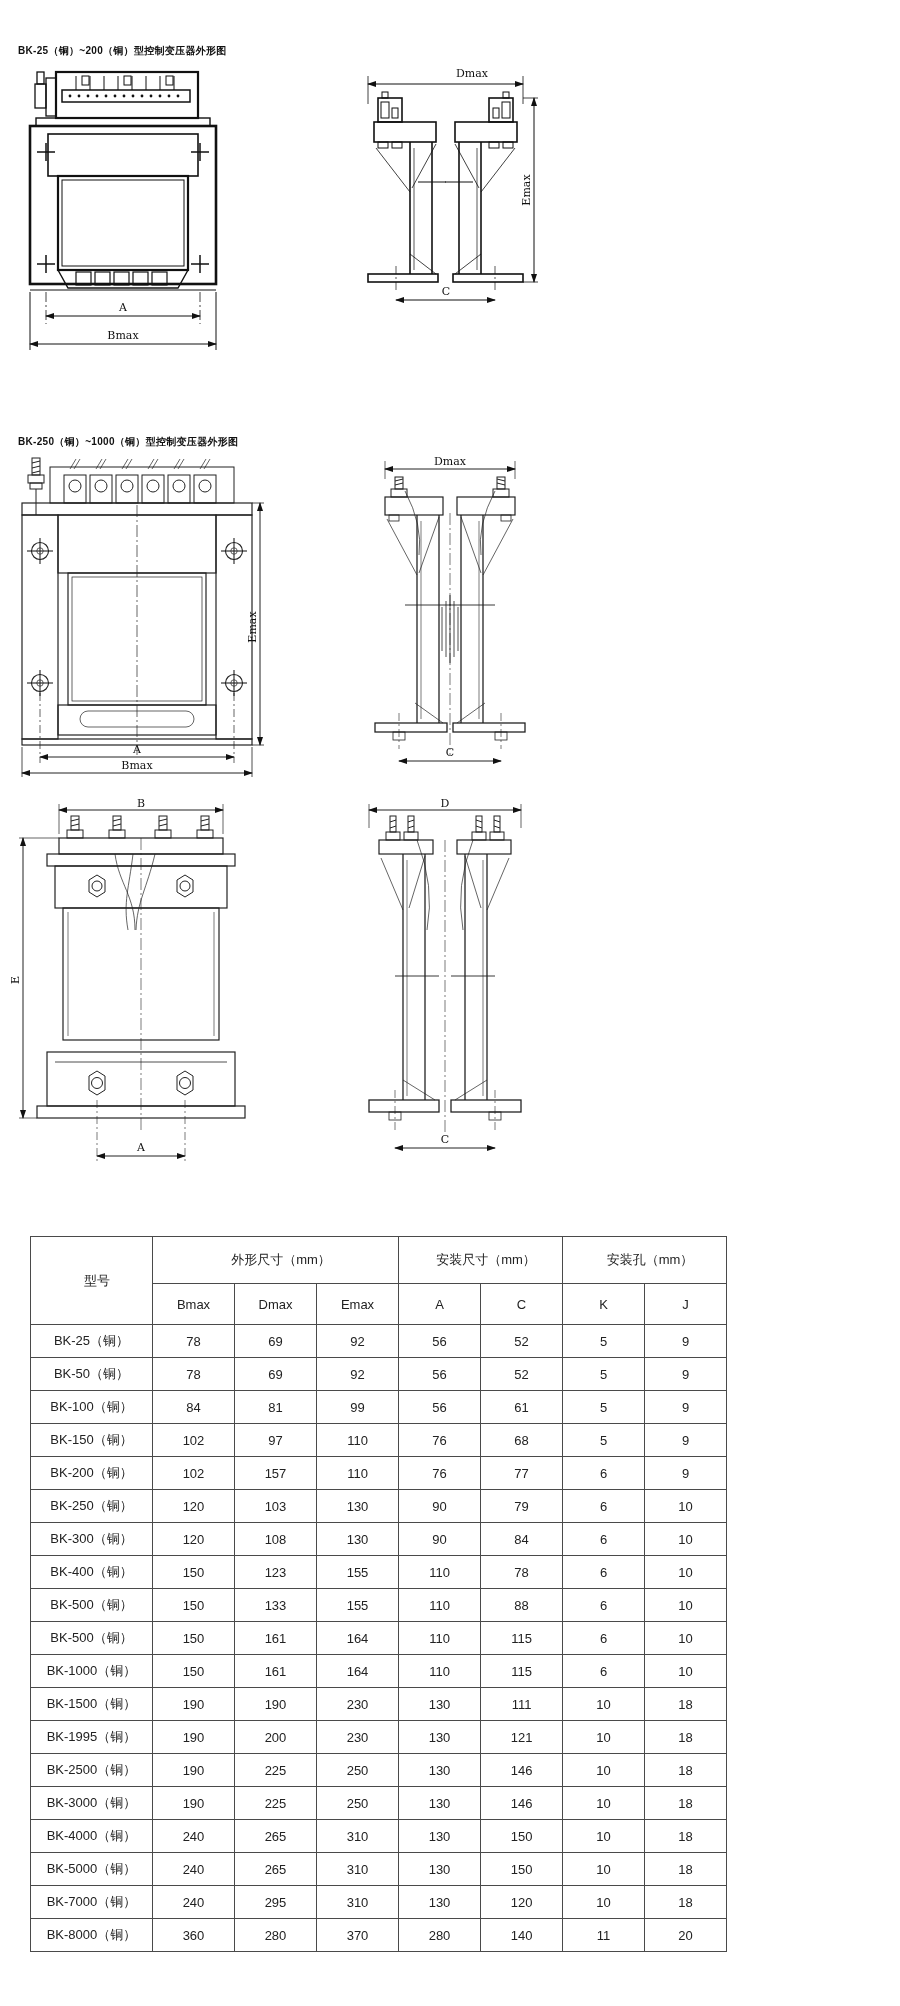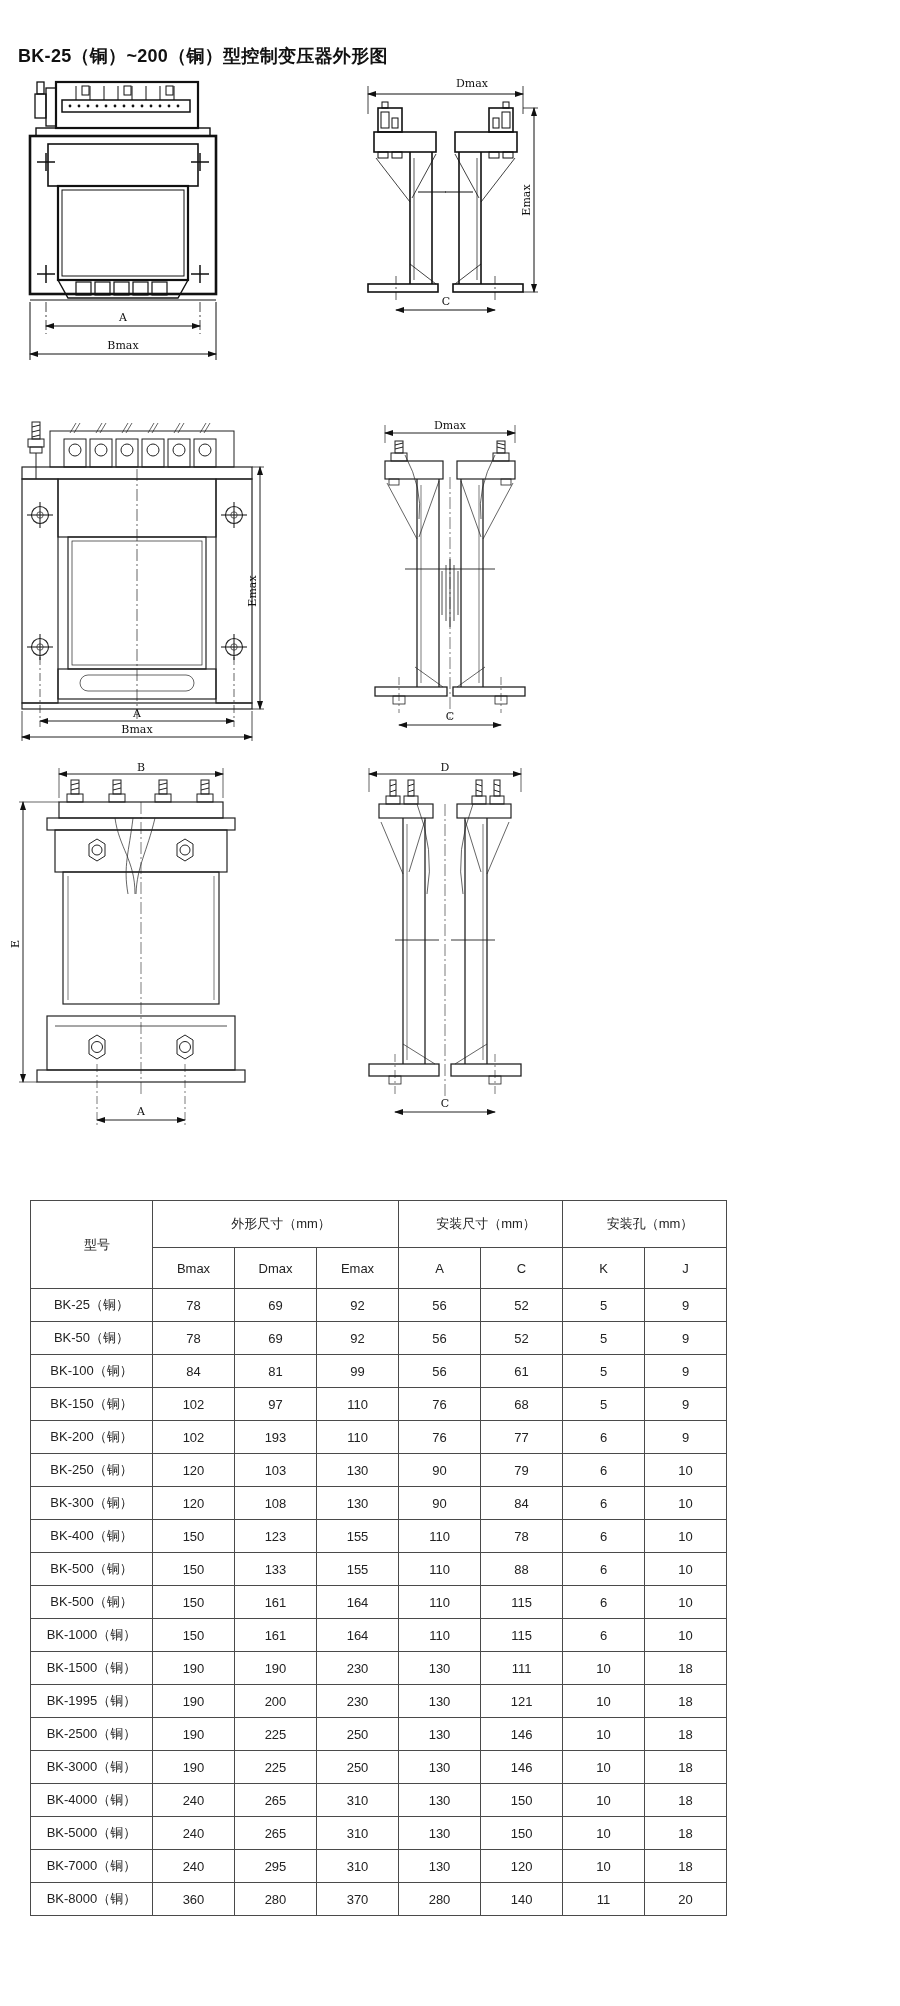--- a/index.html
+++ b/index.html
@@ -3,21 +3,21 @@
 <meta charset="utf-8">
 <style>
   html,body{margin:0;padding:0;background:#fff;}
   body{
     width:900px;
     font-family:"Liberation Sans","DejaVu Sans",sans-serif;
     color:#1a1a1a;
   }
   .page{width:900px;position:relative;padding-top:18px;}
   h2.sec-heading{
-    font-size:18px;font-weight:bold;margin:26px 0 6px 18px;color:#111;
+    font-size:10px;font-weight:bold;margin:26px 0 6px 18px;color:#111;
     letter-spacing:.3px;
   }
   .drawing-row{position:relative;width:900px;}
   .drawing-row svg{position:absolute;top:0;}
   .row1{height:345px;}
   .row2{height:345px;}
   .row3{height:400px;}
   svg{overflow:visible;}
   svg text{
     font-family:"DejaVu Serif","Liberation Serif",serif;
@@ -171,20 +171,21 @@
         <line x1="182" y1="34" x2="182" y2="218" stroke-width="1" marker-start="url(#s1a)" marker-end="url(#s1a)"></line>
 
         <line x1="44" y1="236" x2="143" y2="236" stroke-width="1" marker-start="url(#s1a)" marker-end="url(#s1a)"></line>
       </g>
       <text x="120" y="13" text-anchor="middle">Dmax</text>
       <text x="178" y="126" text-anchor="middle" transform="rotate(-90 178 126)">Emax</text>
       <text x="94" y="231" text-anchor="middle">C</text>
     </svg>
   </div>
 
+  <h2 class="sec-heading">BK-250（铜）~1000（铜）型控制变压器外形图</h2>
 
   <div class="drawing-row row2">
 
     <svg style="left:12px" width="255" height="325" viewBox="0 0 255 325">
       <defs>
         <marker id="f2a" markerWidth="9" markerHeight="7" refX="8" refY="3" orient="auto-start-reverse">
           <path d="M0,0 L9,3 L0,6 z" fill="#111"></path>
         </marker>
       </defs>
       <g stroke="#222" fill="none" stroke-width="1">
@@ -522,21 +523,21 @@
             <td>97</td>
             <td>110</td>
             <td>76</td>
             <td>68</td>
             <td>5</td>
             <td>9</td>
           </tr>
           <tr>
             <td class="model">BK-200（铜）</td>
             <td>102</td>
-            <td>193</td>
+            <td>157</td>
             <td>110</td>
             <td>76</td>
             <td>77</td>
             <td>6</td>
             <td>9</td>
           </tr>
           <tr>
             <td class="model">BK-250（铜）</td>
             <td>120</td>
             <td>103</td>

